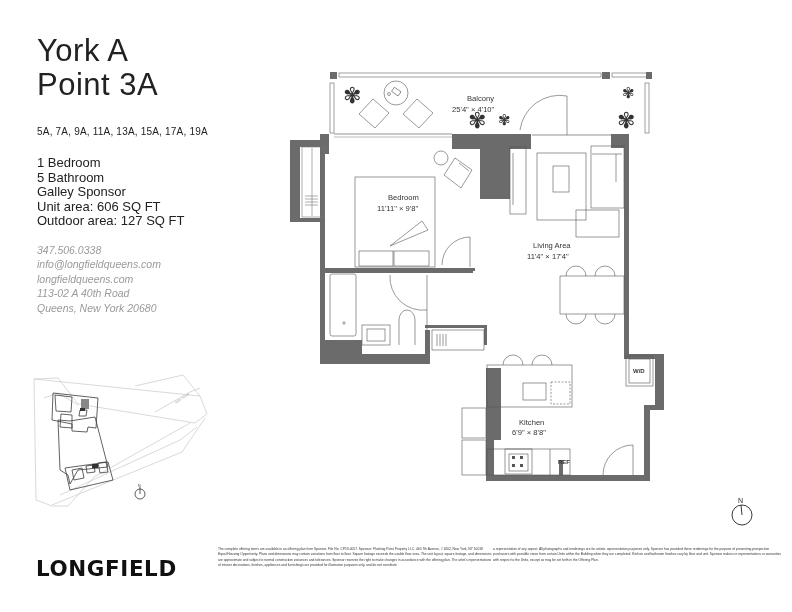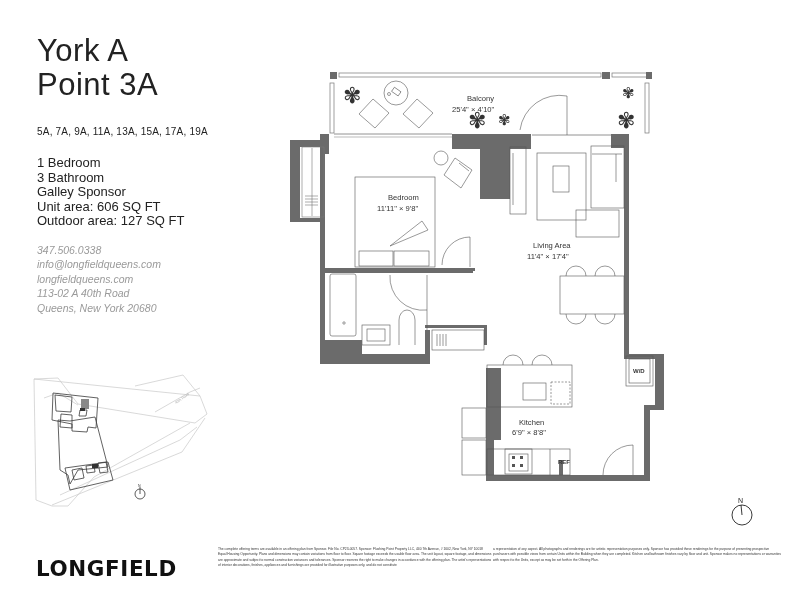--- a/index.html
+++ b/index.html
@@ -21,21 +21,21 @@
 
 <div class="title">
   <div>York A</div>
   <div>Point 3A</div>
 </div>
 
 <div class="units">5A, 7A, 9A, 11A, 13A, 15A, 17A, 19A</div>
 
 <div class="specs">
   <div>1 Bedroom</div>
-  <div>3 Bathroom</div>
+  <div>5 Bathroom</div>
   <div>Galley Sponsor</div>
   <div>Unit area: 606 SQ FT</div>
   <div>Outdoor area: 127 SQ FT</div>
 </div>
 
 <div class="contact">
   <div>347.506.0338</div>
   <div>info@longfieldqueens.com</div>
   <div>longfieldqueens.com</div>
   <div>113-02 A 40th Road</div>

